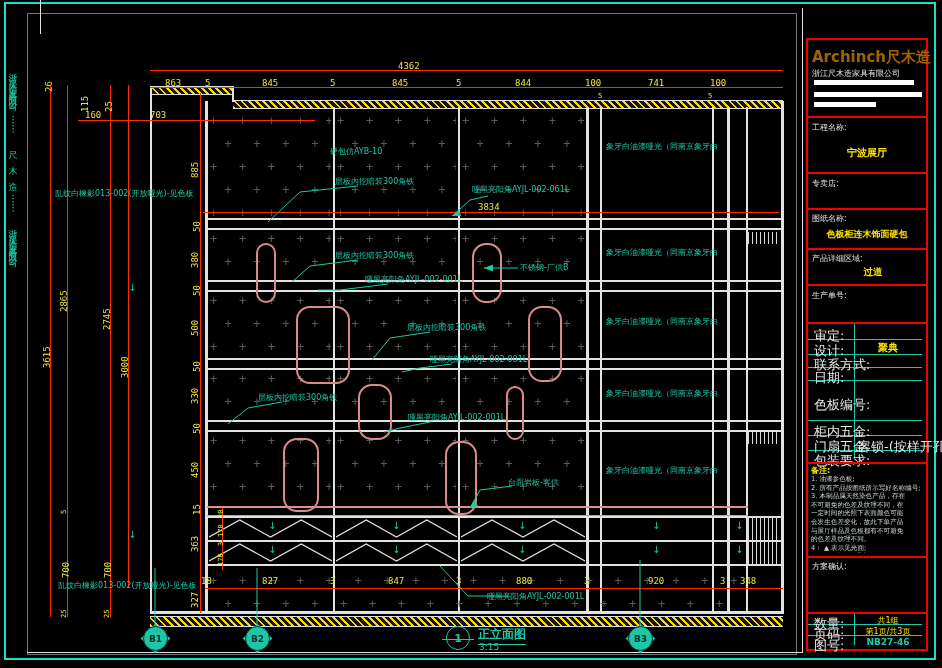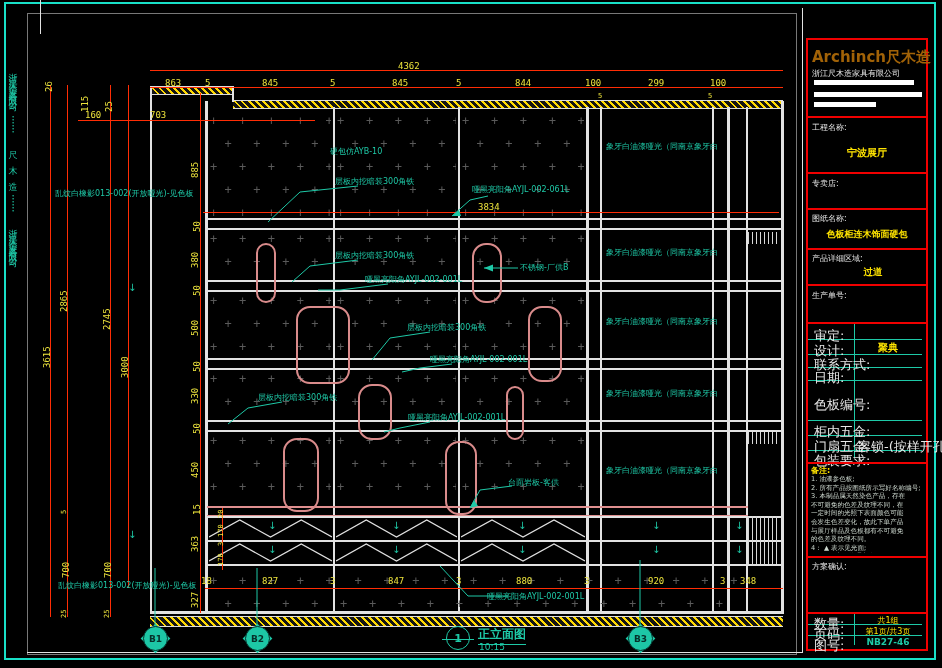--- a/index.html
+++ b/index.html
@@ -242,21 +242,21 @@
 
   <span class="dim" style="left:398px;top:61px;">4362</span>
   <span class="dim" style="left:165px;top:78px;">863</span>
   <span class="dim" style="left:205px;top:78px;">5</span>
   <span class="dim" style="left:262px;top:78px;">845</span>
   <span class="dim" style="left:330px;top:78px;">5</span>
   <span class="dim" style="left:392px;top:78px;">845</span>
   <span class="dim" style="left:456px;top:78px;">5</span>
   <span class="dim" style="left:515px;top:78px;">844</span>
   <span class="dim" style="left:585px;top:78px;">100</span>
-  <span class="dim" style="left:648px;top:78px;">299</span>
+  <span class="dim" style="left:648px;top:78px;">741</span>
   <span class="dim" style="left:710px;top:78px;">100</span>
   <span class="dim dims" style="left:598px;top:92px;">5</span>
   <span class="dim dims" style="left:708px;top:92px;">5</span>
   <span class="dim" style="left:478px;top:202px;">3834</span>
 
   <span class="dimv" style="left:44px;top:92px;">26</span>
   <span class="dimv" style="left:80px;top:112px;">115</span>
   <span class="dimv" style="left:104px;top:112px;">25</span>
   <span class="dim" style="left:85px;top:110px;">160</span>
   <span class="dim" style="left:150px;top:110px;">703</span>
@@ -354,21 +354,21 @@
     <div class="cir">B2</div>
   </div>
   <div class="marker" style="left:623px;top:624px;">
     <div class="dia"></div>
     <div class="cir">B3</div>
   </div>
 
   <div class="viewcir" style="left:446px;top:626px;">1</div>
   <div class="tll" style="left:442px;top:639px;width:32px;height:1px;"></div>
   <div class="viewtitle" style="left:478px;top:626px;">正立面图</div>
-  <div class="viewscale" style="left:479px;top:642px;">10:15</div>
+  <div class="viewscale" style="left:479px;top:642px;">3:15</div>
 
   <div class="tbbox" style="left:806px;top:38px;width:118px;height:76px;">
     <div class="brand" style="left:4px;top:8px;">Archinch尺木造</div>
     <div class="tbl" style="left:4px;top:28px;">浙江尺木造家具有限公司</div>
     <div class="bar" style="left:6px;top:40px;width:100px;height:5px;"></div>
     <div class="bar" style="left:6px;top:52px;width:108px;height:5px;"></div>
     <div class="bar" style="left:6px;top:62px;width:62px;height:5px;"></div>
   </div>
 
   <div class="tbbox" style="left:806px;top:116px;width:118px;height:54px;">

